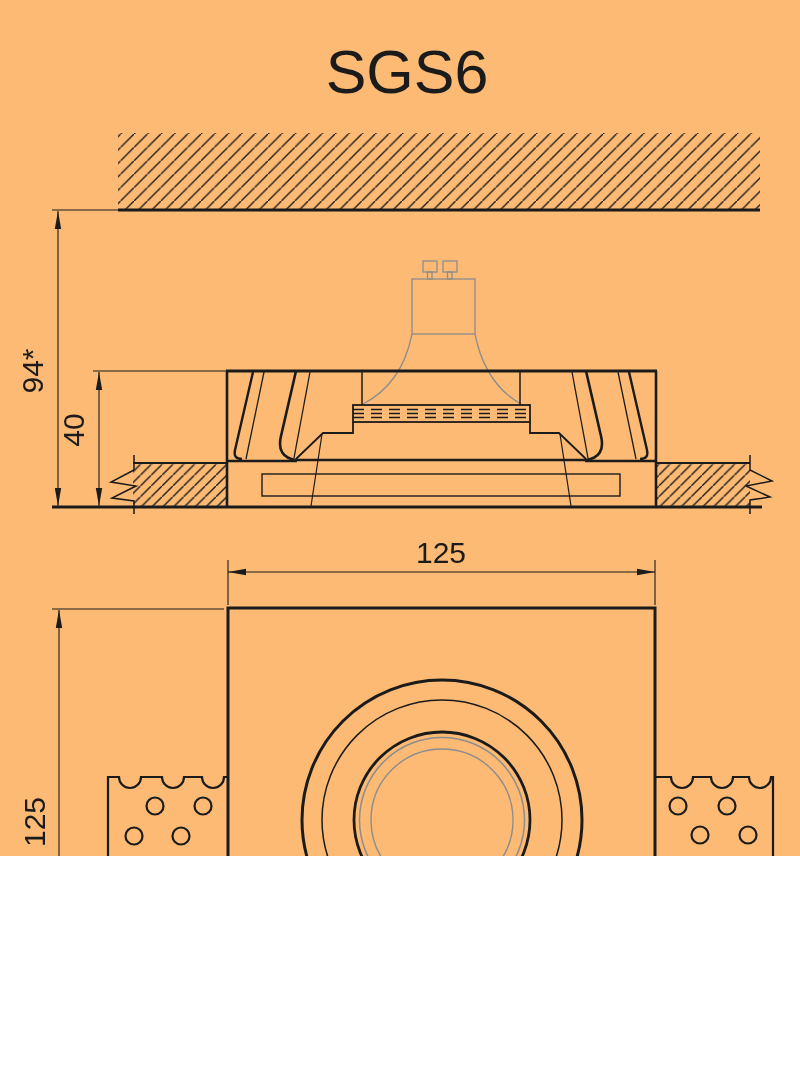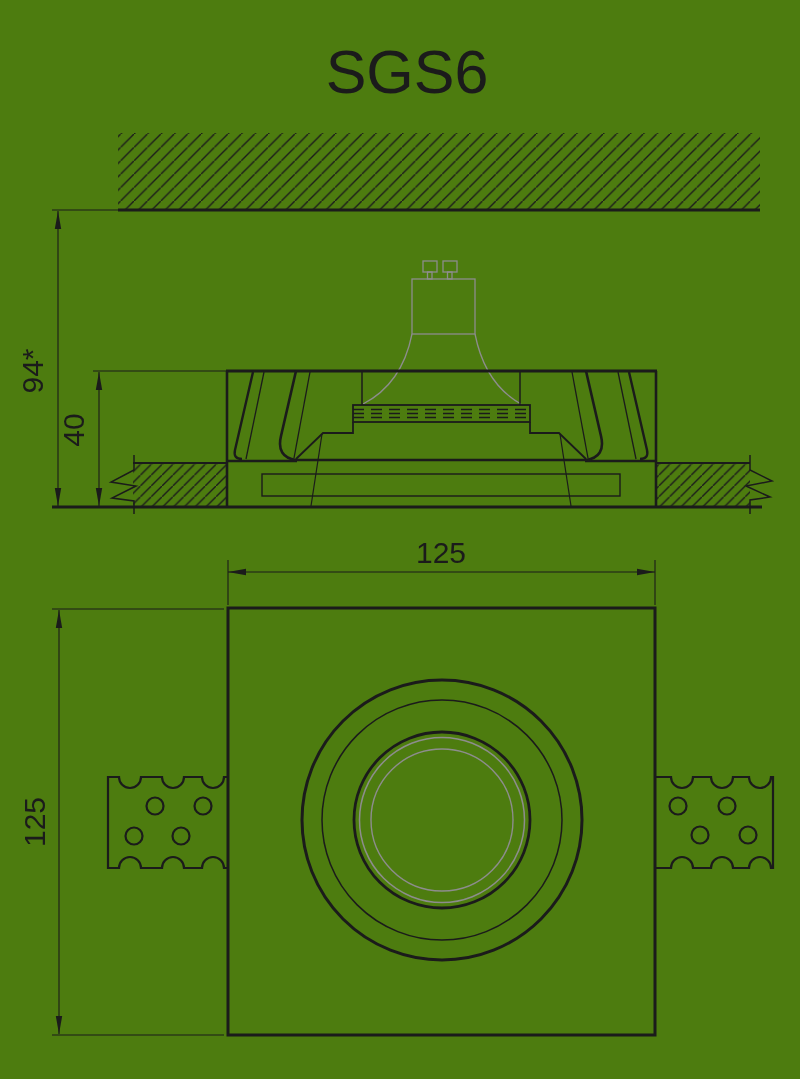--- a/index.html
+++ b/index.html
@@ -1,16 +1,16 @@
 <!DOCTYPE html>
 <html><head>
 <meta charset="utf-8">
 <style>
   html,body{margin:0;padding:0;background:#ffffff;}
-  .page{width:800px;height:1079px;background:#4d7c0f;position:relative;overflow:hidden;}
+  .page{width:800px;height:856px;background:#fdba74;position:relative;overflow:hidden;}
   svg{display:block;}
   text{font-family:"Liberation Sans","DejaVu Sans",sans-serif;fill:#1b1b1b;}
   .title-text{font-size:61px;}
   .dim-text{font-size:30px;}
 </style>
 </head>
 <body>
 
 <div class="page">
 <svg width="800" height="1079" viewBox="0 0 800 1079">

